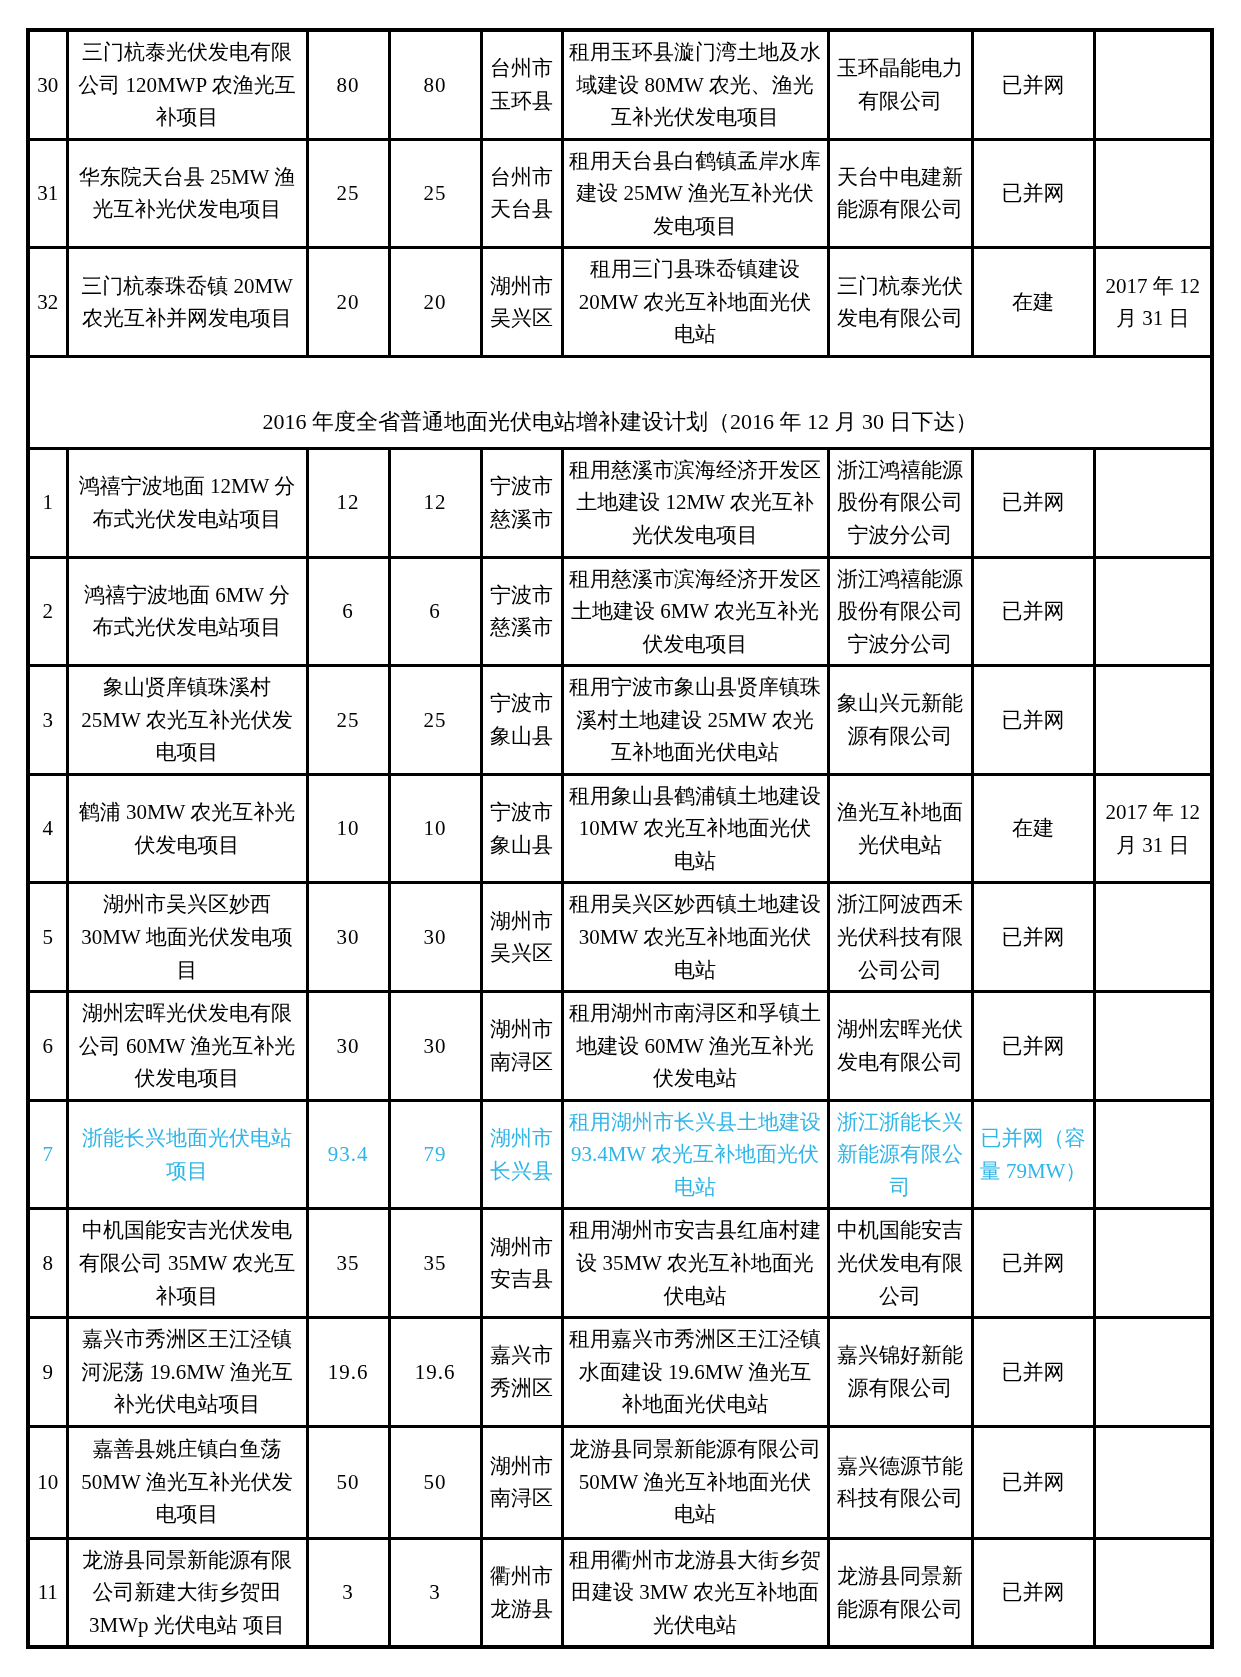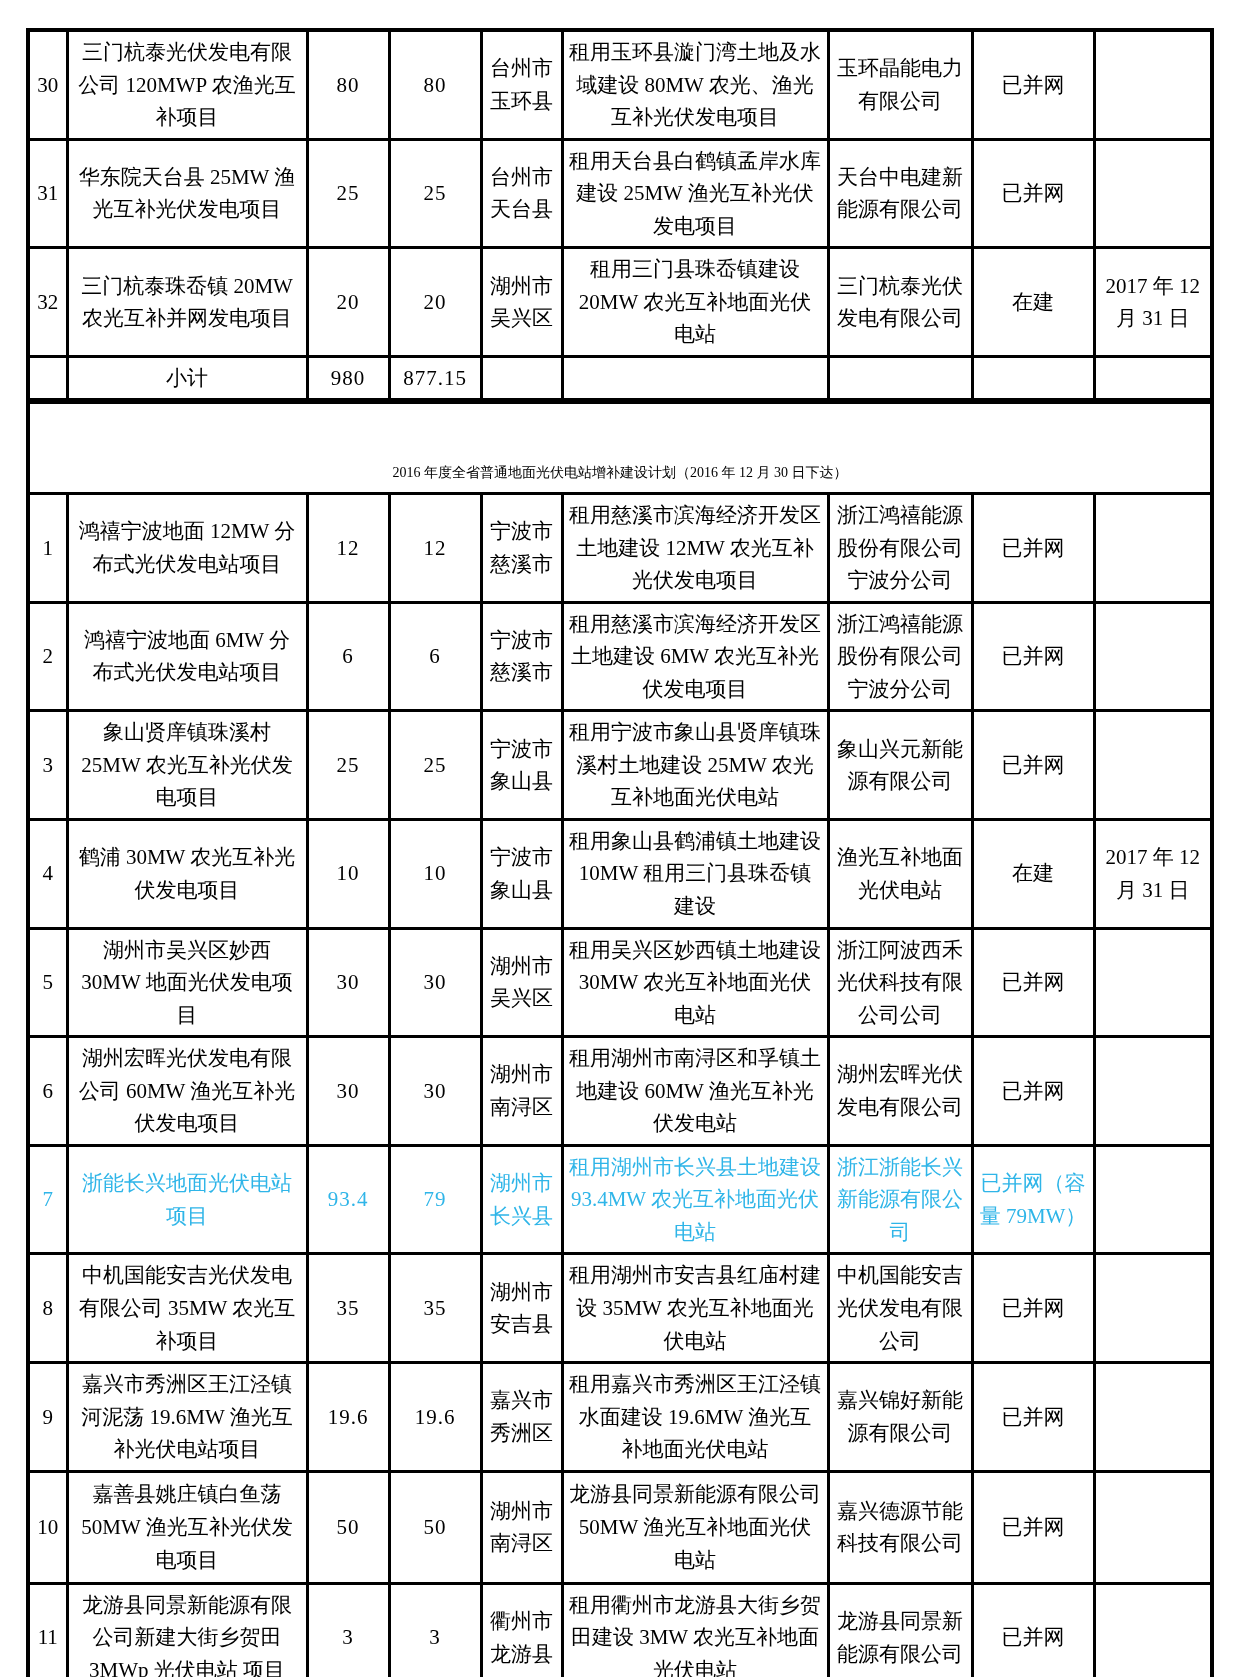--- a/index.html
+++ b/index.html
@@ -19,21 +19,21 @@
     text-align:center;vertical-align:middle;
     font-size:21px;line-height:1.55;
     padding:4px 5px;word-break:break-word;
     box-sizing:border-box;
   }
   td.c-num{font-size:20px;}
   td.c-cap{font-size:20px;letter-spacing:1px;}
   tr.subtotal-row td{border-bottom:6px solid #000;}
   tr.section-row td{
     border-left:4px solid #000;border-right:4px solid #000;
-    vertical-align:bottom;padding-bottom:8px;font-size:14px;
+    vertical-align:bottom;padding-bottom:8px;font-size:22px;
   }
   .hl td{color:var(--accent,#2FB5E8);}
 </style>
 </head>
 <body>
 
 <div class="page">
   <table class="grid">
     <colgroup>
       <col style="width:39px">
@@ -73,31 +73,20 @@
           <td class="c-num">32</td>
           <td>三门杭泰珠岙镇 20MW 农光互补并网发电项目</td>
           <td class="c-cap">20</td>
           <td class="c-cap">20</td>
           <td>湖州市吴兴区</td>
           <td>租用三门县珠岙镇建设 20MW 农光互补地面光伏电站</td>
           <td>三门杭泰光伏发电有限公司</td>
           <td>在建</td>
           <td>2017 年 12 月 31 日</td>
         </tr>
-        <tr class="subtotal-row" style="height: 38px;">
-          <td class="c-num"></td>
-          <td>小计</td>
-          <td class="c-cap">980</td>
-          <td class="c-cap">877.15</td>
-          <td></td>
-          <td></td>
-          <td></td>
-          <td></td>
-          <td></td>
-        </tr>
         <tr class="section-row" style="height: 92px;">
           <td colspan="9">2016 年度全省普通地面光伏电站增补建设计划（2016 年 12 月 30 日下达）</td>
         </tr>
         <tr style="height: 100px;">
           <td class="c-num">1</td>
           <td>鸿禧宁波地面 12MW 分布式光伏发电站项目</td>
           <td class="c-cap">12</td>
           <td class="c-cap">12</td>
           <td>宁波市慈溪市</td>
           <td>租用慈溪市滨海经济开发区土地建设 12MW 农光互补光伏发电项目</td>
@@ -126,21 +115,21 @@
           <td>象山兴元新能源有限公司</td>
           <td>已并网</td>
           <td></td>
         </tr>
         <tr style="height: 100px;">
           <td class="c-num">4</td>
           <td>鹤浦 30MW 农光互补光伏发电项目</td>
           <td class="c-cap">10</td>
           <td class="c-cap">10</td>
           <td>宁波市象山县</td>
-          <td>租用象山县鹤浦镇土地建设 10MW 租用三门县珠岙镇建设</td>
+          <td>租用象山县鹤浦镇土地建设 10MW 农光互补地面光伏电站</td>
           <td>渔光互补地面光伏电站</td>
           <td>在建</td>
           <td>2017 年 12 月 31 日</td>
         </tr>
         <tr style="height: 102px;">
           <td class="c-num">5</td>
           <td>湖州市吴兴区妙西 30MW 地面光伏发电项目</td>
           <td class="c-cap">30</td>
           <td class="c-cap">30</td>
           <td>湖州市吴兴区</td>

